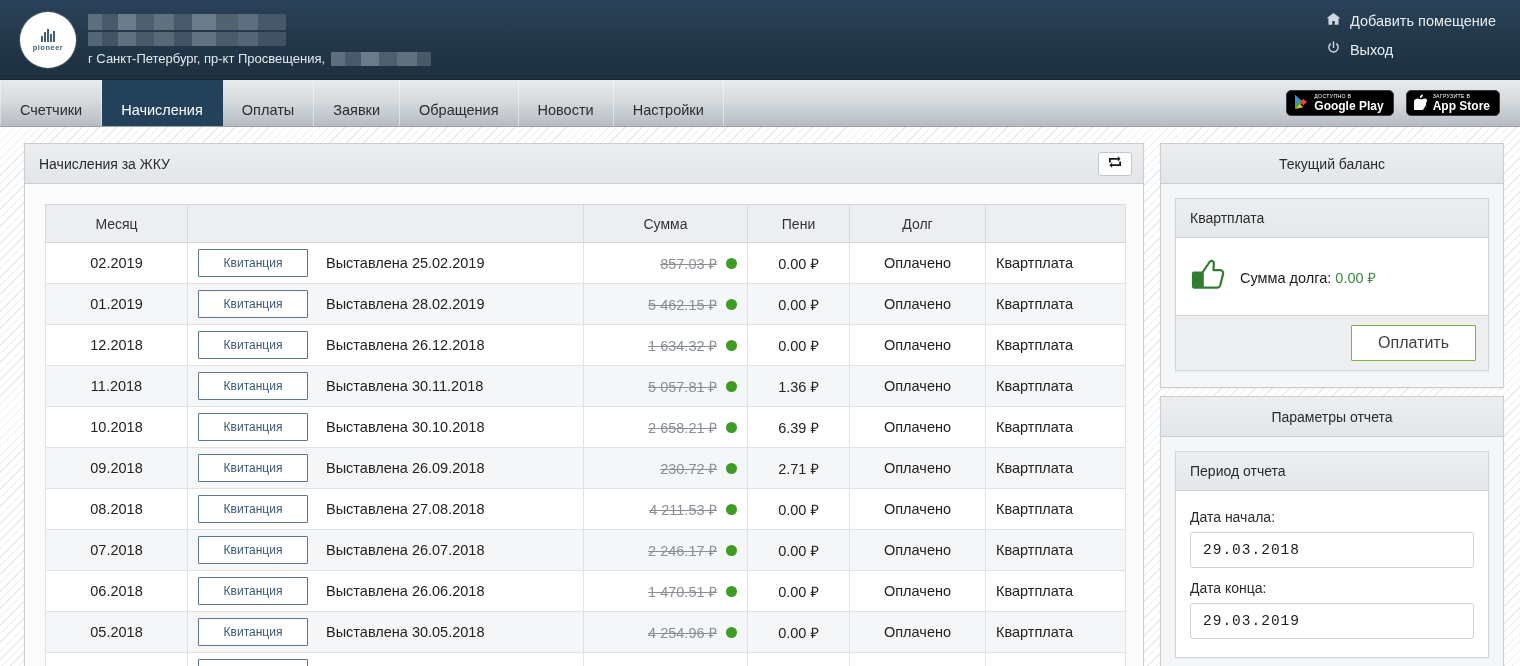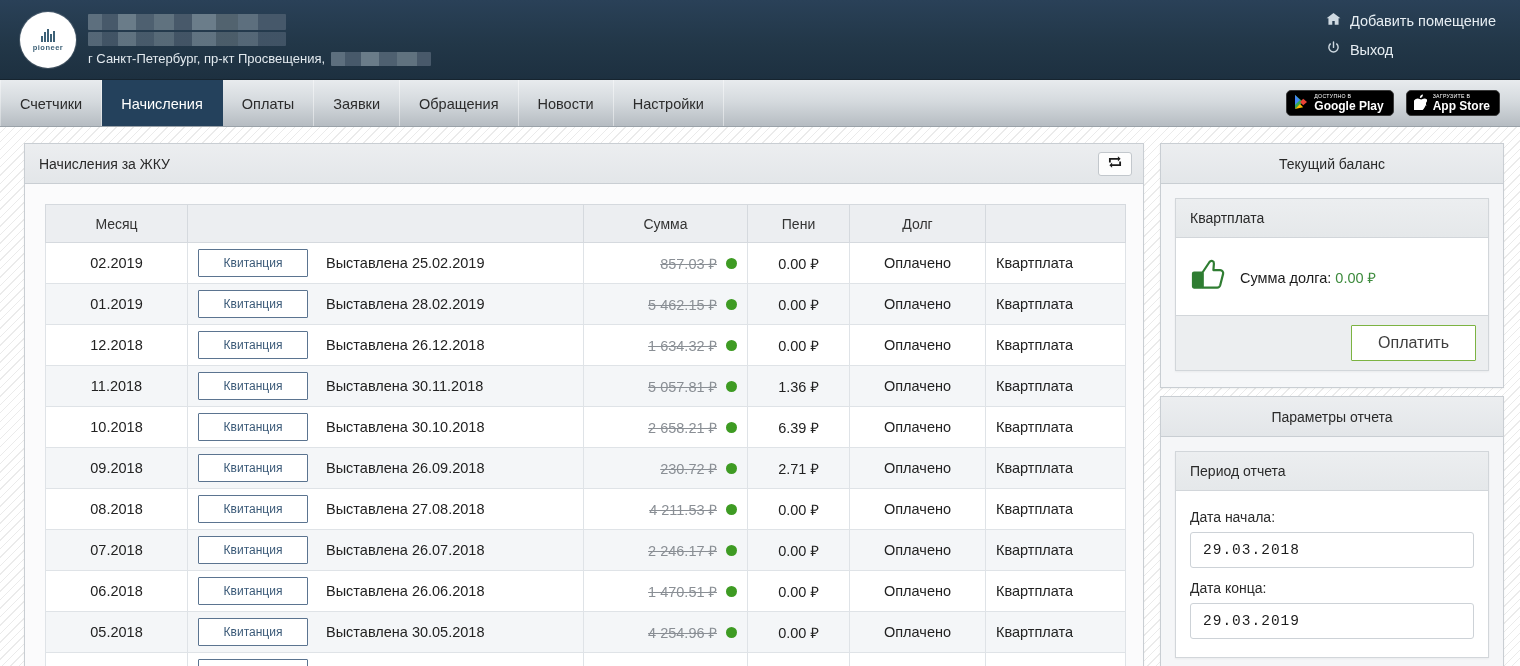--- a/index.html
+++ b/index.html
@@ -87,22 +87,22 @@
   
   .nav {
     position: relative;
     height: 47px;
     background: linear-gradient(180deg, #e8ebee 0%, #d4d9dd 48%, #b6bcc2 100%);
     border-bottom: 1px solid #9aa2a9;
     display: flex;
     align-items: stretch;
   }
   .nav-tab {
-    display: flex; align-items: flex-start;
-    padding: 16px 19px;
+    display: flex; align-items: flex-end;
+    padding: 8px 19px;
     font-size: 14.5px;
     color: #2c2c2c;
     cursor: pointer;
     border-right: 1px solid rgba(255,255,255,0.45);
     white-space: nowrap;
   }
   .nav-tab:first-child { border-left: 1px solid rgba(255,255,255,0.35); }
   .nav-tab.active {
     background: #24415c;
     color: #ffffff;

